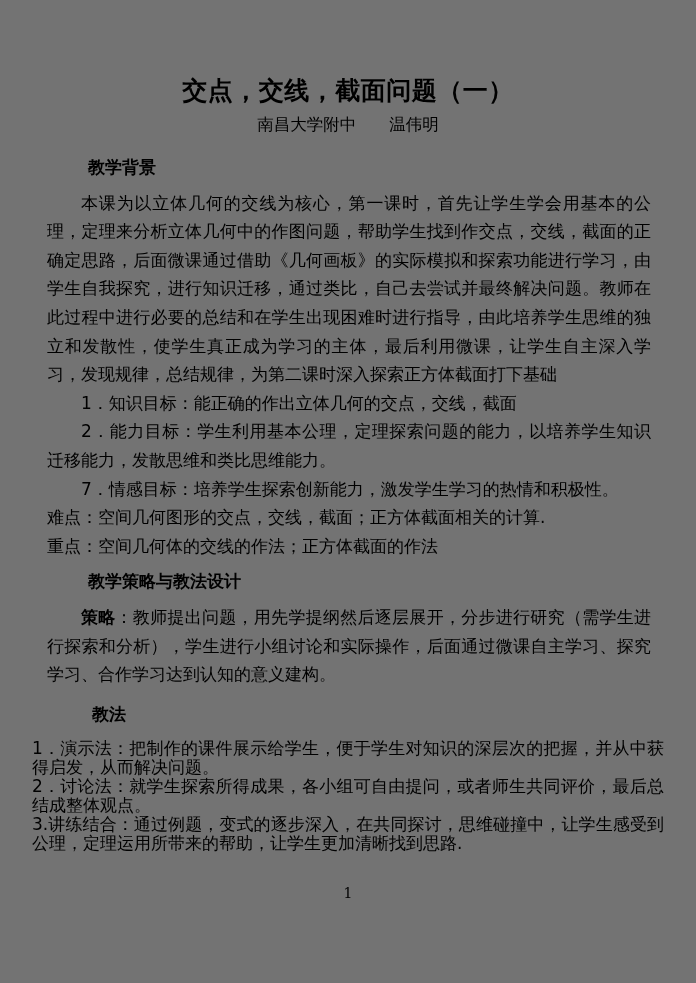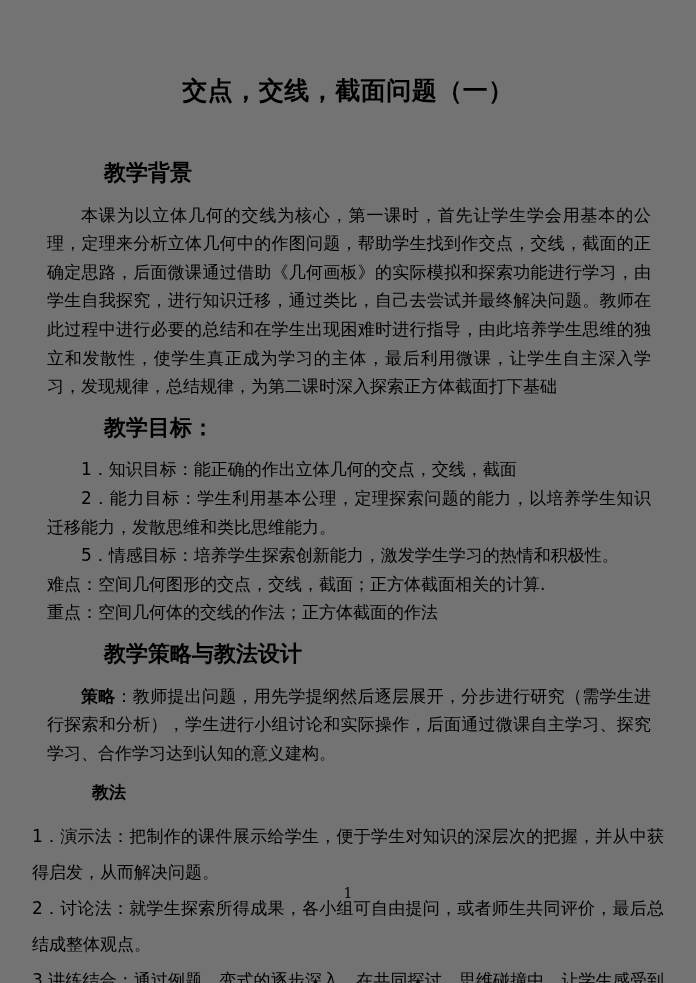--- a/index.html
+++ b/index.html
@@ -54,39 +54,39 @@
   .blk {
     font-size: 17px;
     line-height: 28.6px;
     text-align: justify;
     text-justify: inter-ideograph;
     margin: 0;
     word-break: break-all;
   }
   
   .blk.tight {
-    line-height: 36px;
+    line-height: 19px;
     padding: 0;
   }
   
   .blk.inset {
     padding-left: 15px;
     padding-right: 13px;
   }
   .indent2 {
     text-indent: 2em;
   }
   .b  { font-weight: normal; }
   .bi { font-weight: bold; }
 
   .heading {
     font-weight: bold;
-    font-size: 22px;
+    font-size: 17px;
     line-height: 28.6px;
-    margin: 13px;
+    margin: 7px;
     padding-left: 15px;
     text-indent: 2em;
   }
   .subheading {
     font-size: 17px;
     line-height: 28.6px;
     margin: 11px;
     padding-left: 15px;
     text-indent: 2em;
   }
@@ -103,34 +103,34 @@
     line-height: 18px;
   }
 </style>
 </head>
 <body>
 
 <div class="page">
 
   <div class="doc-title">交点，交线，截面问题（一）</div>
 
+  <div class="doc-byline">南昌大学附中　　温伟明</div>
 
   <div class="body">
 
     <p class="heading">教学背景</p>
 
     <p class="blk inset indent2"><span>本课为以</span><span class="b">立体几何的交线</span><span>为核心，第一课时，首先让学生学会用基本的</span><span class="b">公理，定理</span><span>来分析立体几何中的</span><span class="b">作图问题</span><span>，帮助学生找到作交点，交线，截面的正确定思路，后面微课通过借助《几何画板》的实际模拟和探索功能进行学习，由学生自我探究，进行知识迁移，通过类比，自己去尝试并最终解决问题。教师在此过程中进行必要的总结和在学生出现困难时进行指导，由此培养学生思维的独立和发散性，使学生真正成为学习的主体，最后利用</span><span class="b">微课</span><span>，让学生自主深入学习，发现规律，总结规律，为第二课时深入</span><span class="b">探索正方体截面</span><span>打下基础</span></p>
 
-    <p class="heading">教学目标：</p>
 
     <p class="blk inset indent2">1．知识目标：能正确的作出立体几何的交点，交线，截面</p>
 
     <p class="blk inset indent2">2．能力目标：学生利用基本公理，定理探索问题的能力，以培养学生知识迁移能力，发散思维和类比思维能力。</p>
 
-    <p class="blk inset indent2">5．情感目标：培养学生探索创新能力，激发学生学习的热情和积极性。</p>
+    <p class="blk inset indent2">7．情感目标：培养学生探索创新能力，激发学生学习的热情和积极性。</p>
 
 
     <p class="blk inset">难点：空间几何图形的交点，交线，截面；正方体截面相关的计算.</p>
 
     <p class="blk inset">重点：空间几何体的交线的作法；正方体截面的作法</p>
 
     <p class="heading">教学策略与教法设计</p>
 
     <p class="blk inset indent2"><span class="bi">策略</span><span>：教师提出问题，用先学提纲然后逐层展开，分步进行研究（需学生进行探索和分析），学生进行小组讨论和实际操作，后面通过</span><span class="b">微课</span><span>自主学习、探究学习、合作学习达到认知的意义建构。</span></p>
 

